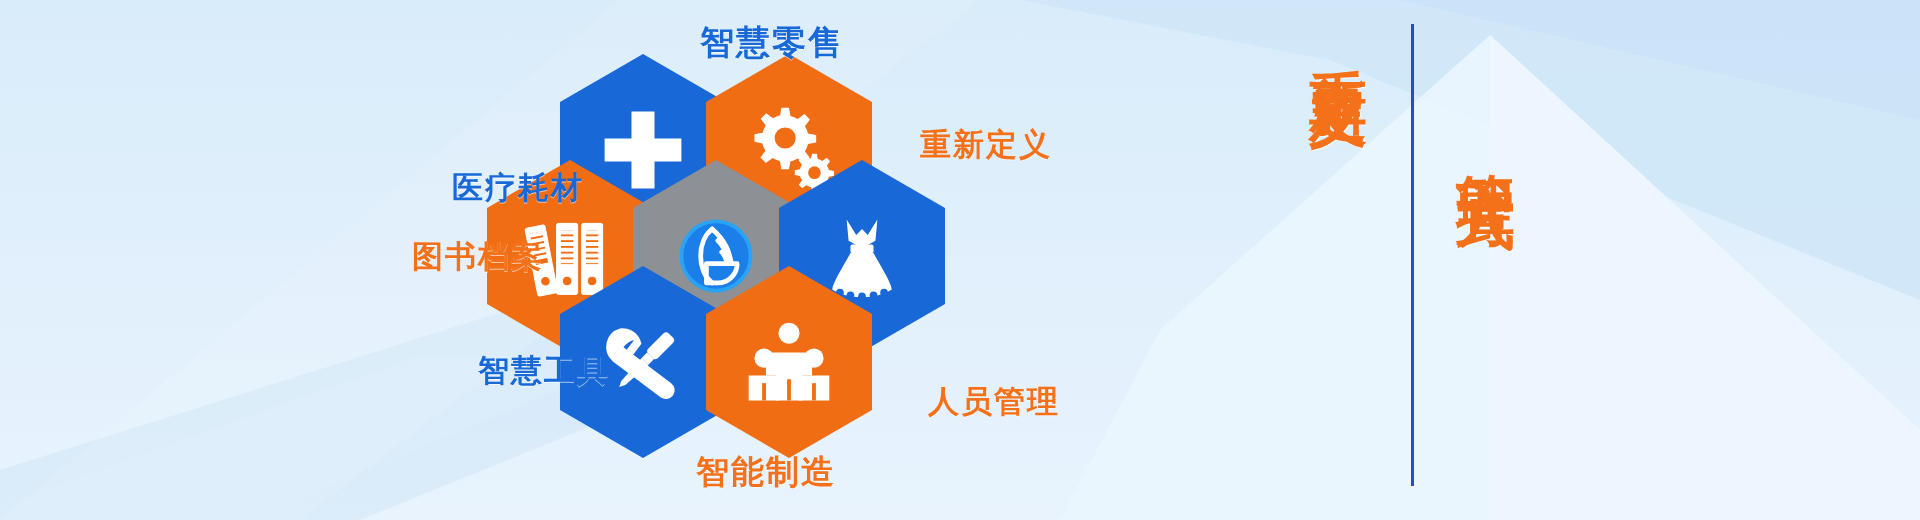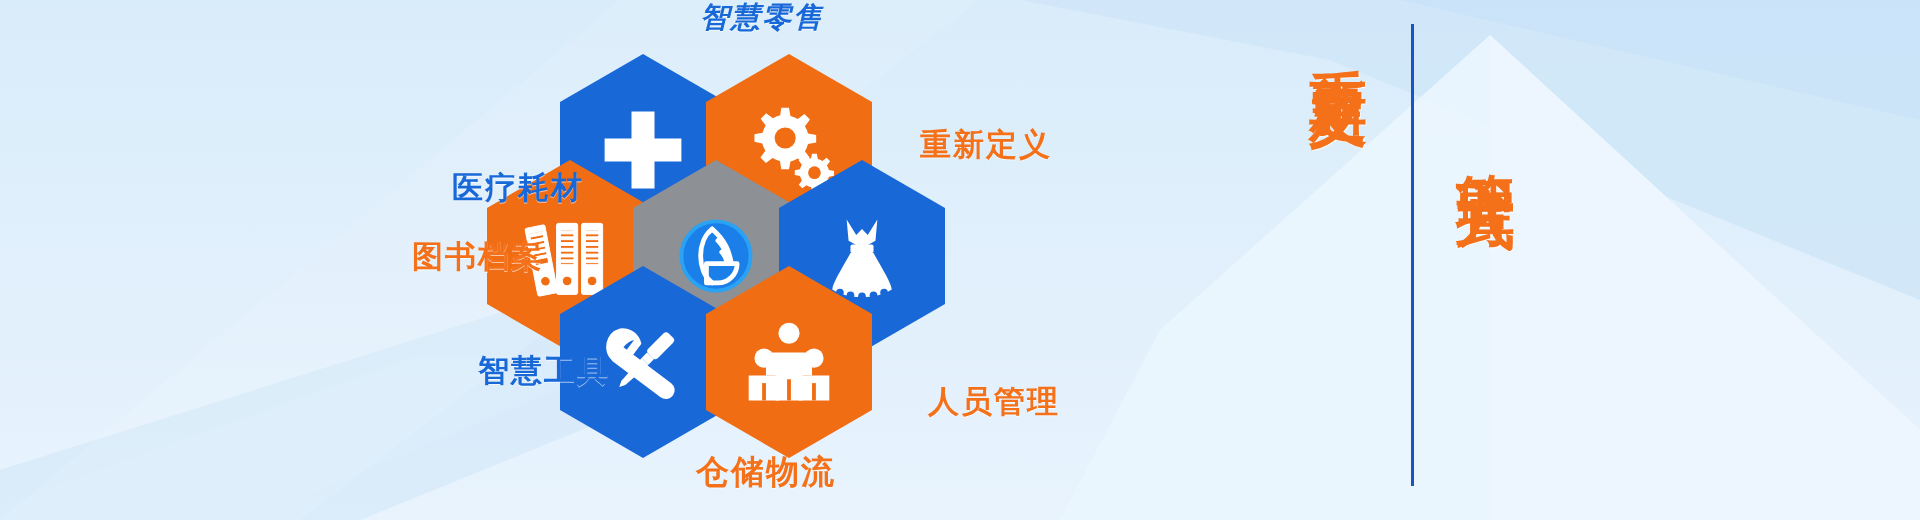--- a/index.html
+++ b/index.html
@@ -39,21 +39,21 @@
 
   
   .label{
     position:absolute;white-space:nowrap;font-weight:700;
     font-size:31px;letter-spacing:2px;line-height:1;
     text-shadow:0 1px 0 rgba(255,255,255,.6);
   }
   .lab-blue{color:#1868d8;}
   .lab-orange{color:#f4711a;}
 
-  .l-retail      {left:700px; top:3px;  font-size:29px;font-style:italic;}
+  .l-retail      {left:700px; top:25px;  font-size:34px;}
   .l-medical     {left:452px; top:124px;margin-top:48px;}
   .l-manufacture {left:920px; top:129px;}
   .l-books       {left:412px; top:241px;}
   .l-apparel     {left:995px; top:241px;}
   .l-tools       {left:478px; top:355px;}
   .l-people      {left:928px; top:355px;margin-top:31px;}
   .l-warehouse   {left:696px; top:455px; font-size:33px;}
 
   
   .calli-wrap{position:absolute;left:1300px;top:8px;height:504px;display:flex;align-items:flex-start;}
@@ -230,21 +230,21 @@
       </svg>
     </div>
   </div>
 
   <div class="label lab-blue   l-retail">智慧零售</div>
   <div class="label lab-blue   l-medical">医疗耗材</div>
   <div class="label lab-orange l-manufacture">重新定义</div>
   <div class="label lab-orange l-books">图书档案</div>
   <div class="label lab-blue   l-tools">智慧工具</div>
   <div class="label lab-orange l-people">人员管理</div>
-  <div class="label lab-orange l-warehouse">仓储物流</div>
+  <div class="label lab-orange l-warehouse">智能制造</div>
 
   <div class="calli-wrap">
     <div class="calli-col calli-left">重新定义</div>
     <div class="calli-divider"></div>
     <div class="calli-col calli-right">管理方式</div>
   </div>
 
 </div>
 
 </body></html>

